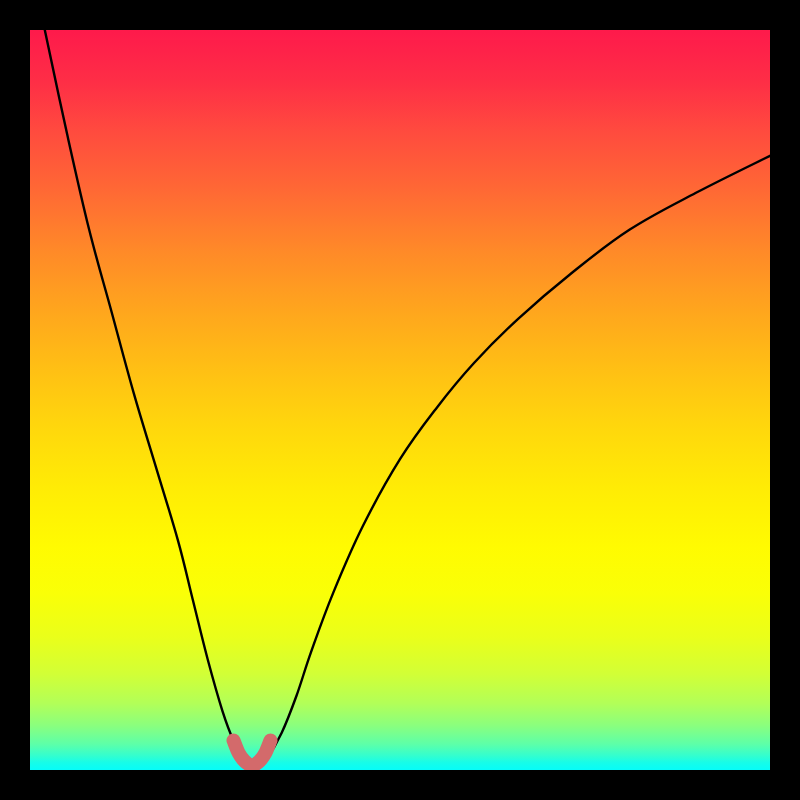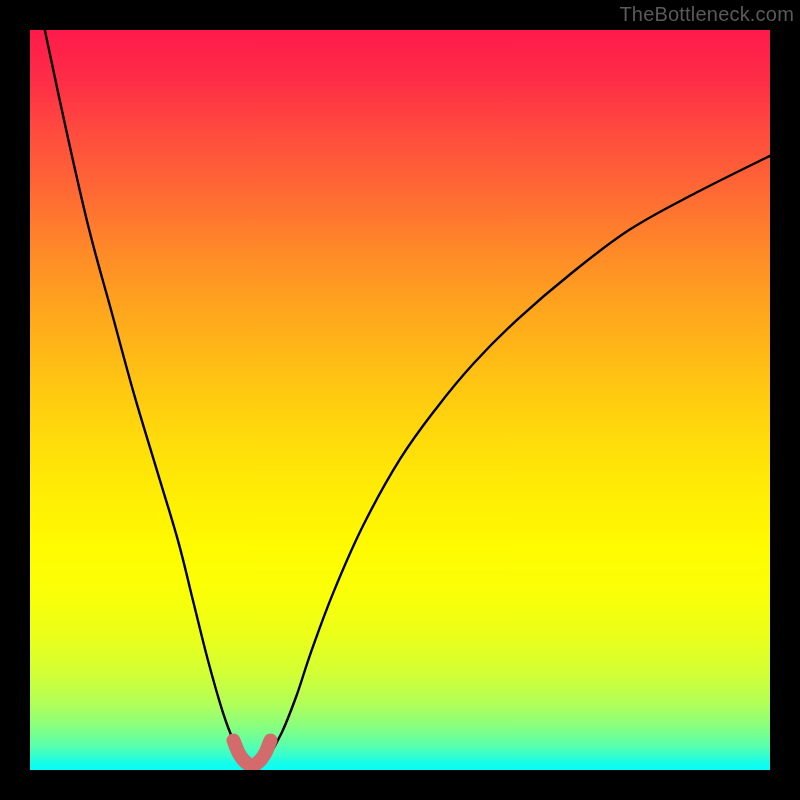--- a/index.html
+++ b/index.html
@@ -53,21 +53,20 @@
   svg.curve {
     position: absolute;
     left: 0; top: 0;
     width: 740px; height: 740px;
   }
 </style>
 </head>
 <body>
 
 <div class="frame">
-  <div class="watermark">TheBottleneck.com</div>
   <div class="plot">
     <div class="gradient"></div>
     <svg class="curve" viewBox="0 0 740 740" preserveAspectRatio="none">
       <path id="main-curve" fill="none" stroke="#000000" stroke-width="2.4" stroke-linecap="round" d="M 14.80 0.00 C 18.80 18.65, 29.01 67.64, 37.00 103.60 C 44.99 139.56, 51.21 167.83, 59.20 199.80 C 67.19 231.77, 73.41 251.90, 81.40 281.20 C 89.39 310.50, 95.61 334.63, 103.60 362.60 C 111.59 390.57, 117.81 409.96, 125.80 436.60 C 133.79 463.24, 141.34 486.62, 148.00 510.60 C 154.66 534.58, 157.47 548.49, 162.80 569.80 C 168.13 591.11, 172.27 609.02, 177.60 629.00 C 182.93 648.98, 187.74 666.15, 192.40 680.80 C 197.06 695.45, 199.50 701.74, 203.50 710.40 C 207.50 719.06, 211.27 724.37, 214.60 728.90 C 217.93 733.43, 219.34 734.36, 222.00 735.56 C 224.66 736.76, 226.74 736.76, 229.40 735.56 C 232.06 734.36, 232.80 734.76, 236.80 728.90 C 240.80 723.04, 246.27 714.32, 251.60 703.00 C 256.93 691.68, 261.07 680.65, 266.40 666.00 C 271.73 651.35, 274.54 640.25, 281.20 621.60 C 287.86 602.95, 294.08 585.04, 303.40 562.40 C 312.72 539.76, 321.01 519.78, 333.00 495.80 C 344.99 471.82, 356.68 450.51, 370.00 429.20 C 383.32 407.89, 393.68 394.72, 407.00 377.40 C 420.32 360.08, 429.35 348.98, 444.00 333.00 C 458.65 317.02, 471.08 304.58, 488.40 288.60 C 505.72 272.62, 520.22 260.18, 540.20 244.20 C 560.18 228.22, 576.76 214.45, 599.40 199.80 C 622.04 185.15, 640.69 176.12, 666.00 162.80 C 691.31 149.48, 726.68 132.46, 740.00 125.80"></path>
       <path id="marker-curve" fill="none" stroke="#d36a6b" stroke-width="14" stroke-linecap="round" stroke-linejoin="round" d="M 203.50 710.40 C 204.43 712.66, 206.68 719.25, 208.68 722.98 C 210.68 726.71, 212.20 728.86, 214.60 731.12 C 217.00 733.38, 219.34 735.56, 222.00 735.56 C 224.66 735.56, 227.00 733.38, 229.40 731.12 C 231.80 728.86, 233.32 726.71, 235.32 722.98 C 237.32 719.25, 239.57 712.66, 240.50 710.40"></path>
     </svg>
   </div>
 </div>
 
 </body></html>

